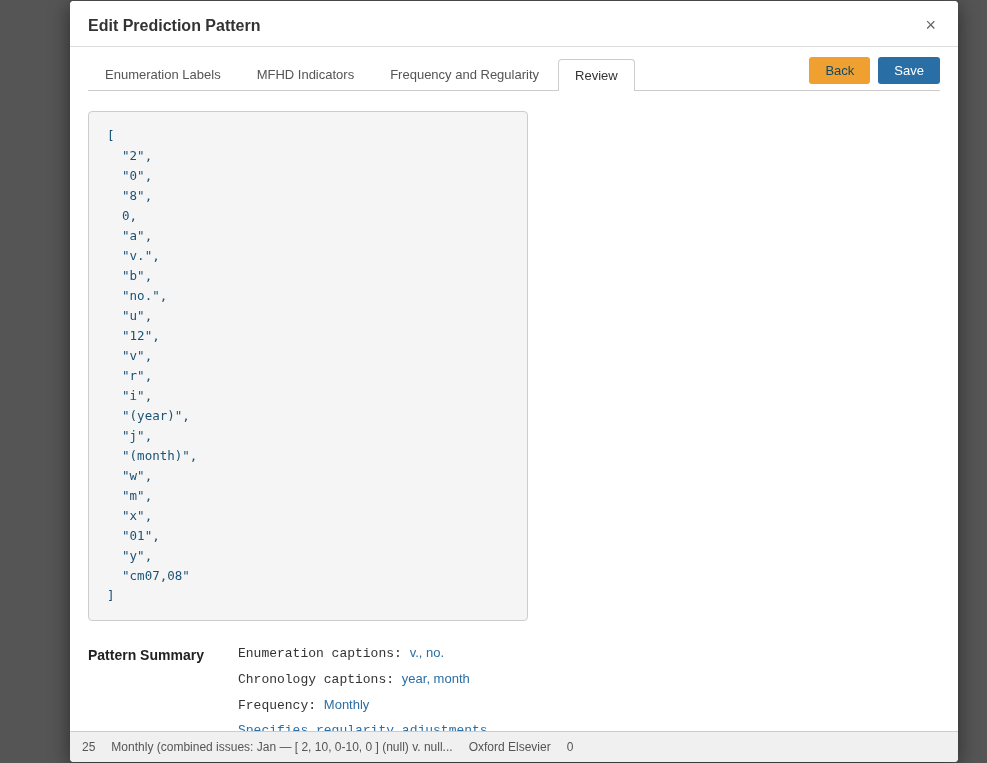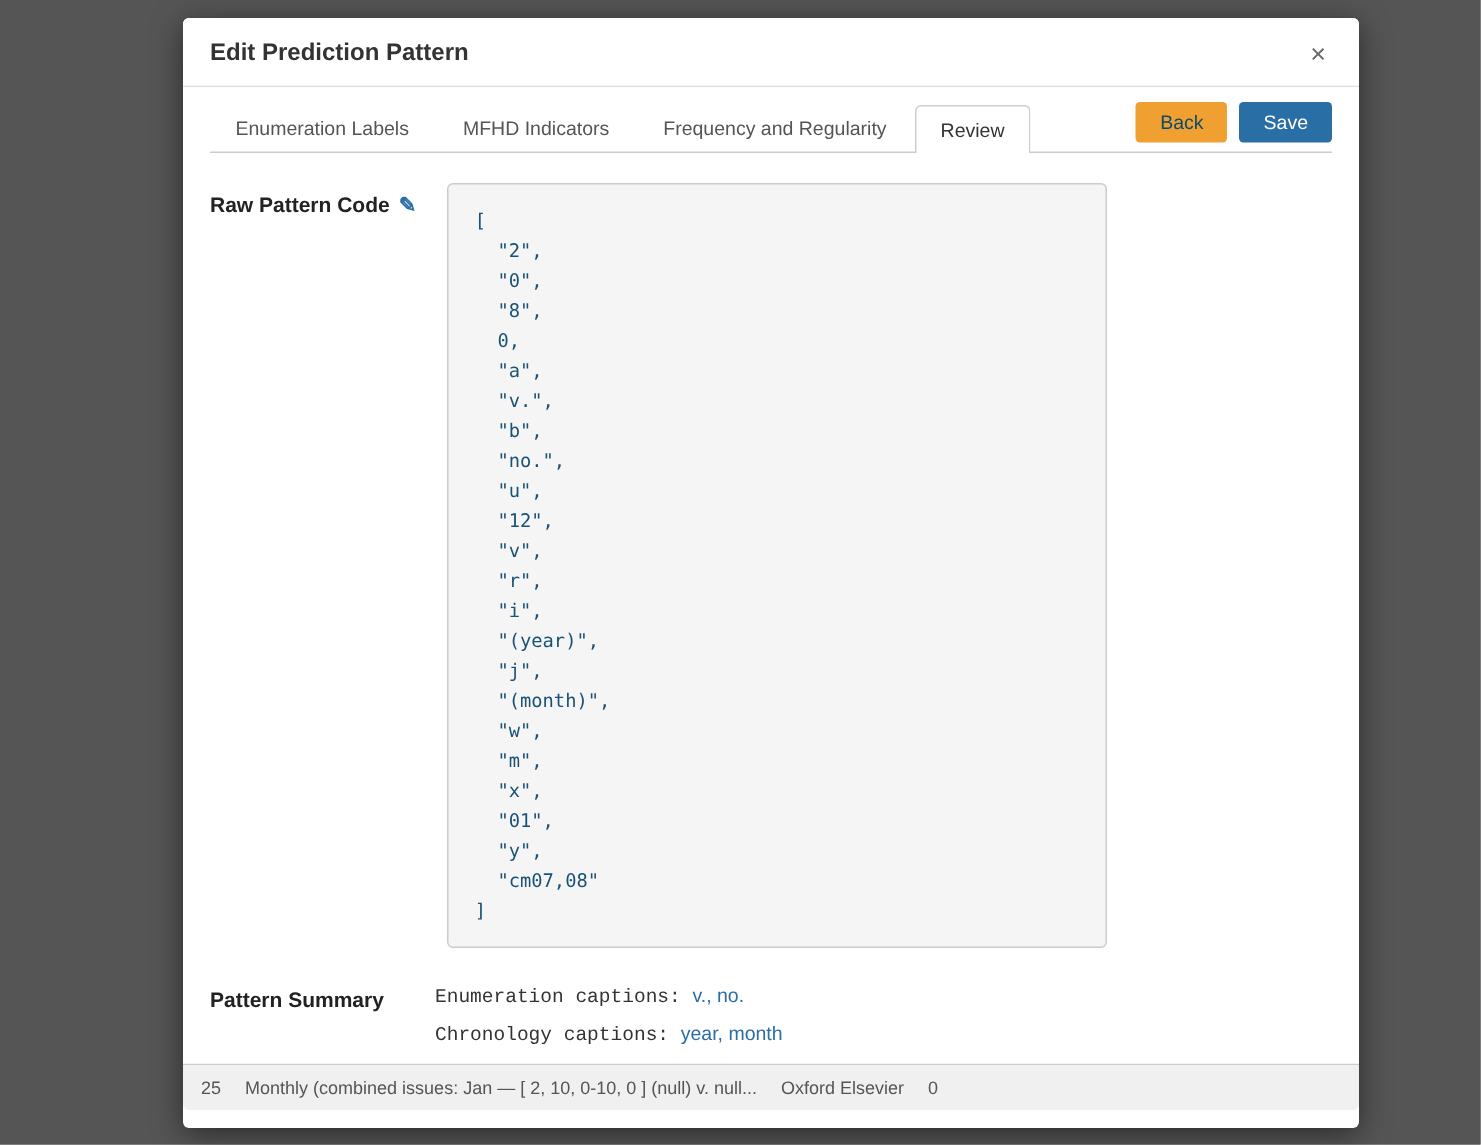--- a/index.html
+++ b/index.html
@@ -18,21 +18,21 @@
       width: 987px;
       height: 763px;
       background: #555;
       display: flex;
       align-items: center;
       justify-content: center;
     }
     .modal {
       background: #fff;
       border-radius: 4px;
-      width: 784px;
+      width: 888px;
       min-height: 740px;
       box-shadow: 0 4px 20px rgba(0,0,0,0.5);
       position: relative;
       padding: 0;
       margin-left: 41px;
     }
     .modal-header {
       background: #fff;
       border-bottom: 1px solid #ddd;
       padding: 14px 18px 10px;
@@ -160,21 +160,21 @@
     .summary-content .label-text {
       color: #333;
       font-family: Liberation Mono, monospace;
     }
     .summary-content .highlight {
       color: #2a6ea6;
     }
     
     .bottom-bar {
       position: absolute;
-      bottom: 12px;
+      bottom: 0;
       left: 0;
       right: 0;
       background: #f0f0f0;
       border-top: 1px solid #ccc;
       padding: 8px 12px;
       font-size: 12px;
       color: #555;
       border-radius: 0 0 4px 4px;
       display: flex;
       gap: 16px;
@@ -213,24 +213,20 @@
         </div>
         <div class="tab-actions">
           <button class="btn-back">Back</button>
           <button class="btn-save">Save</button>
         </div>
       </div>
 
       <div class="content-area">
 
         <div class="section-row">
-          <div class="section-label">
-            <span>Raw Pattern Code</span>
-            <span class="edit-icon">✎</span>
-          </div>
           <div class="code-box">[
   "2",
   "0",
   "8",
   0,
   "a",
   "v.",
   "b",
   "no.",
   "u",
@@ -255,20 +251,23 @@
             <span>Pattern Summary</span>
           </div>
           <div class="summary-content">
             <div>
               <span class="label-text">Enumeration captions: </span><span class="highlight">v., no.</span>
             </div>
             <div>
               <span class="label-text">Chronology captions: </span><span class="highlight">year, month</span>
             </div>
             <div>
+              <span class="label-text">Frequency: </span><span class="highlight">Monthly</span>
+            </div>
+            <div>
               <span class="label-text highlight">Specifies regularity adjustments</span>
             </div>
           </div>
         </div>
 
       </div>
     </div>
 
     <div class="bottom-bar">
       <div class="bottom-item">

